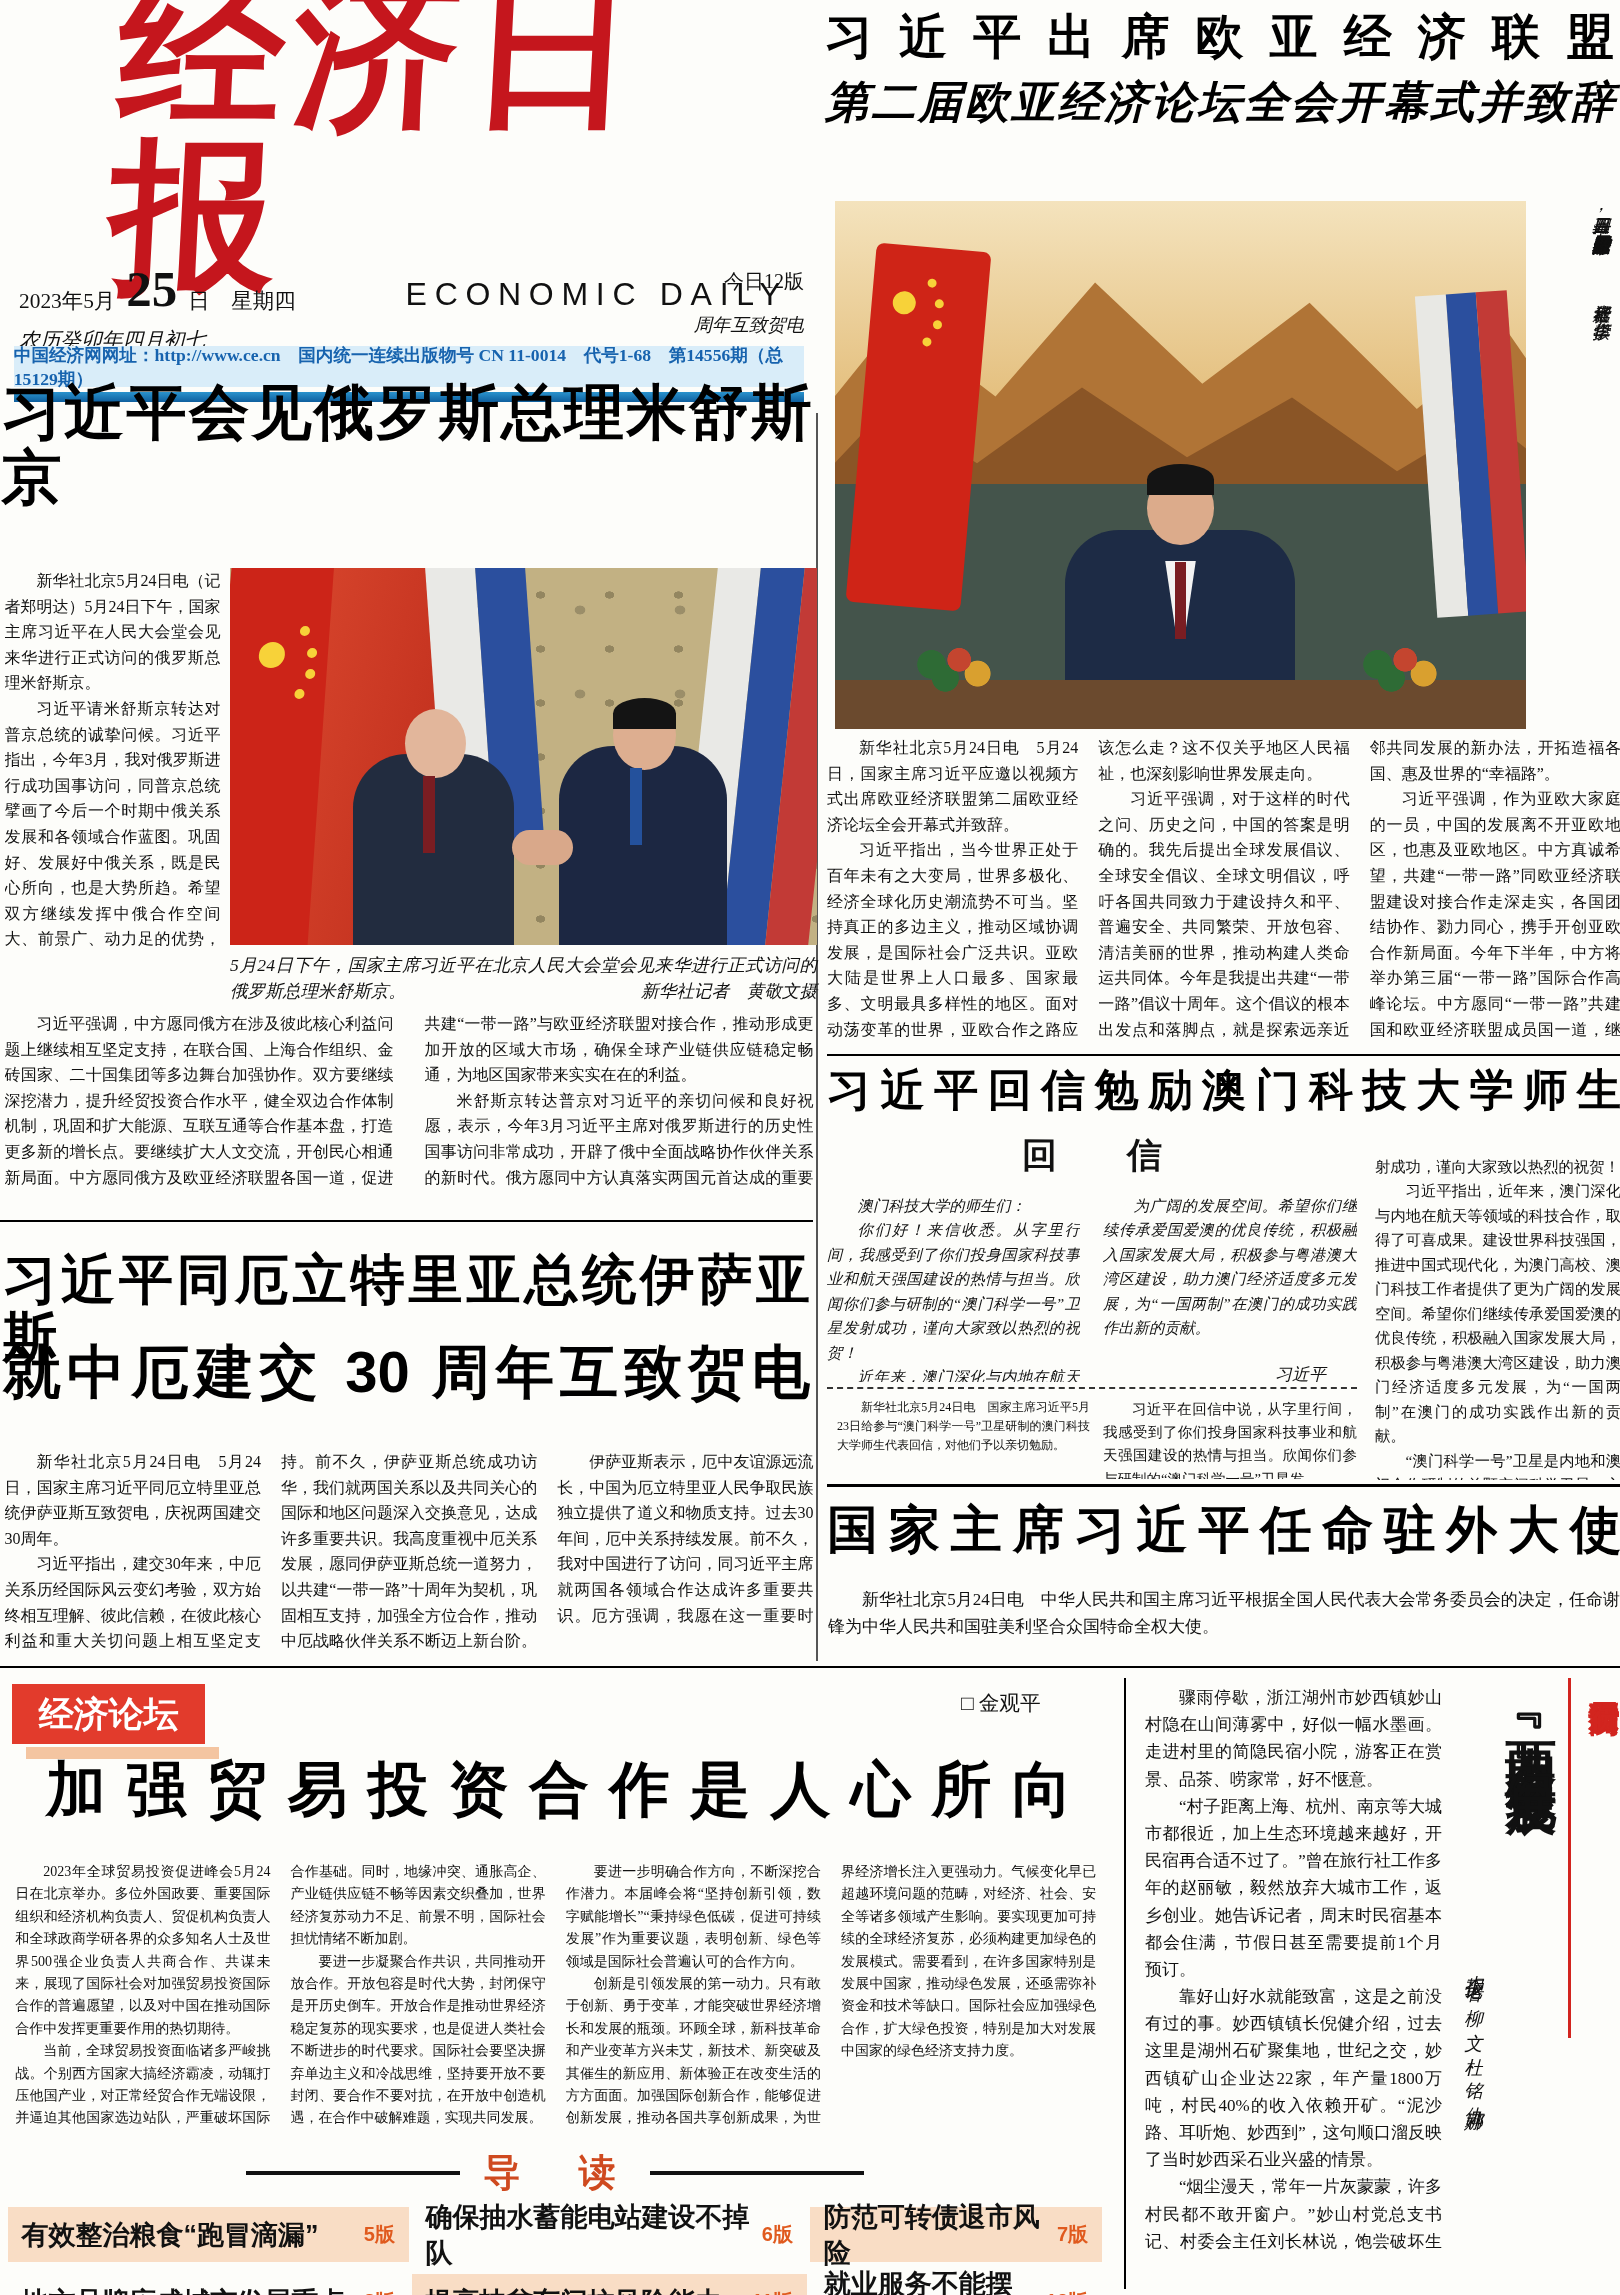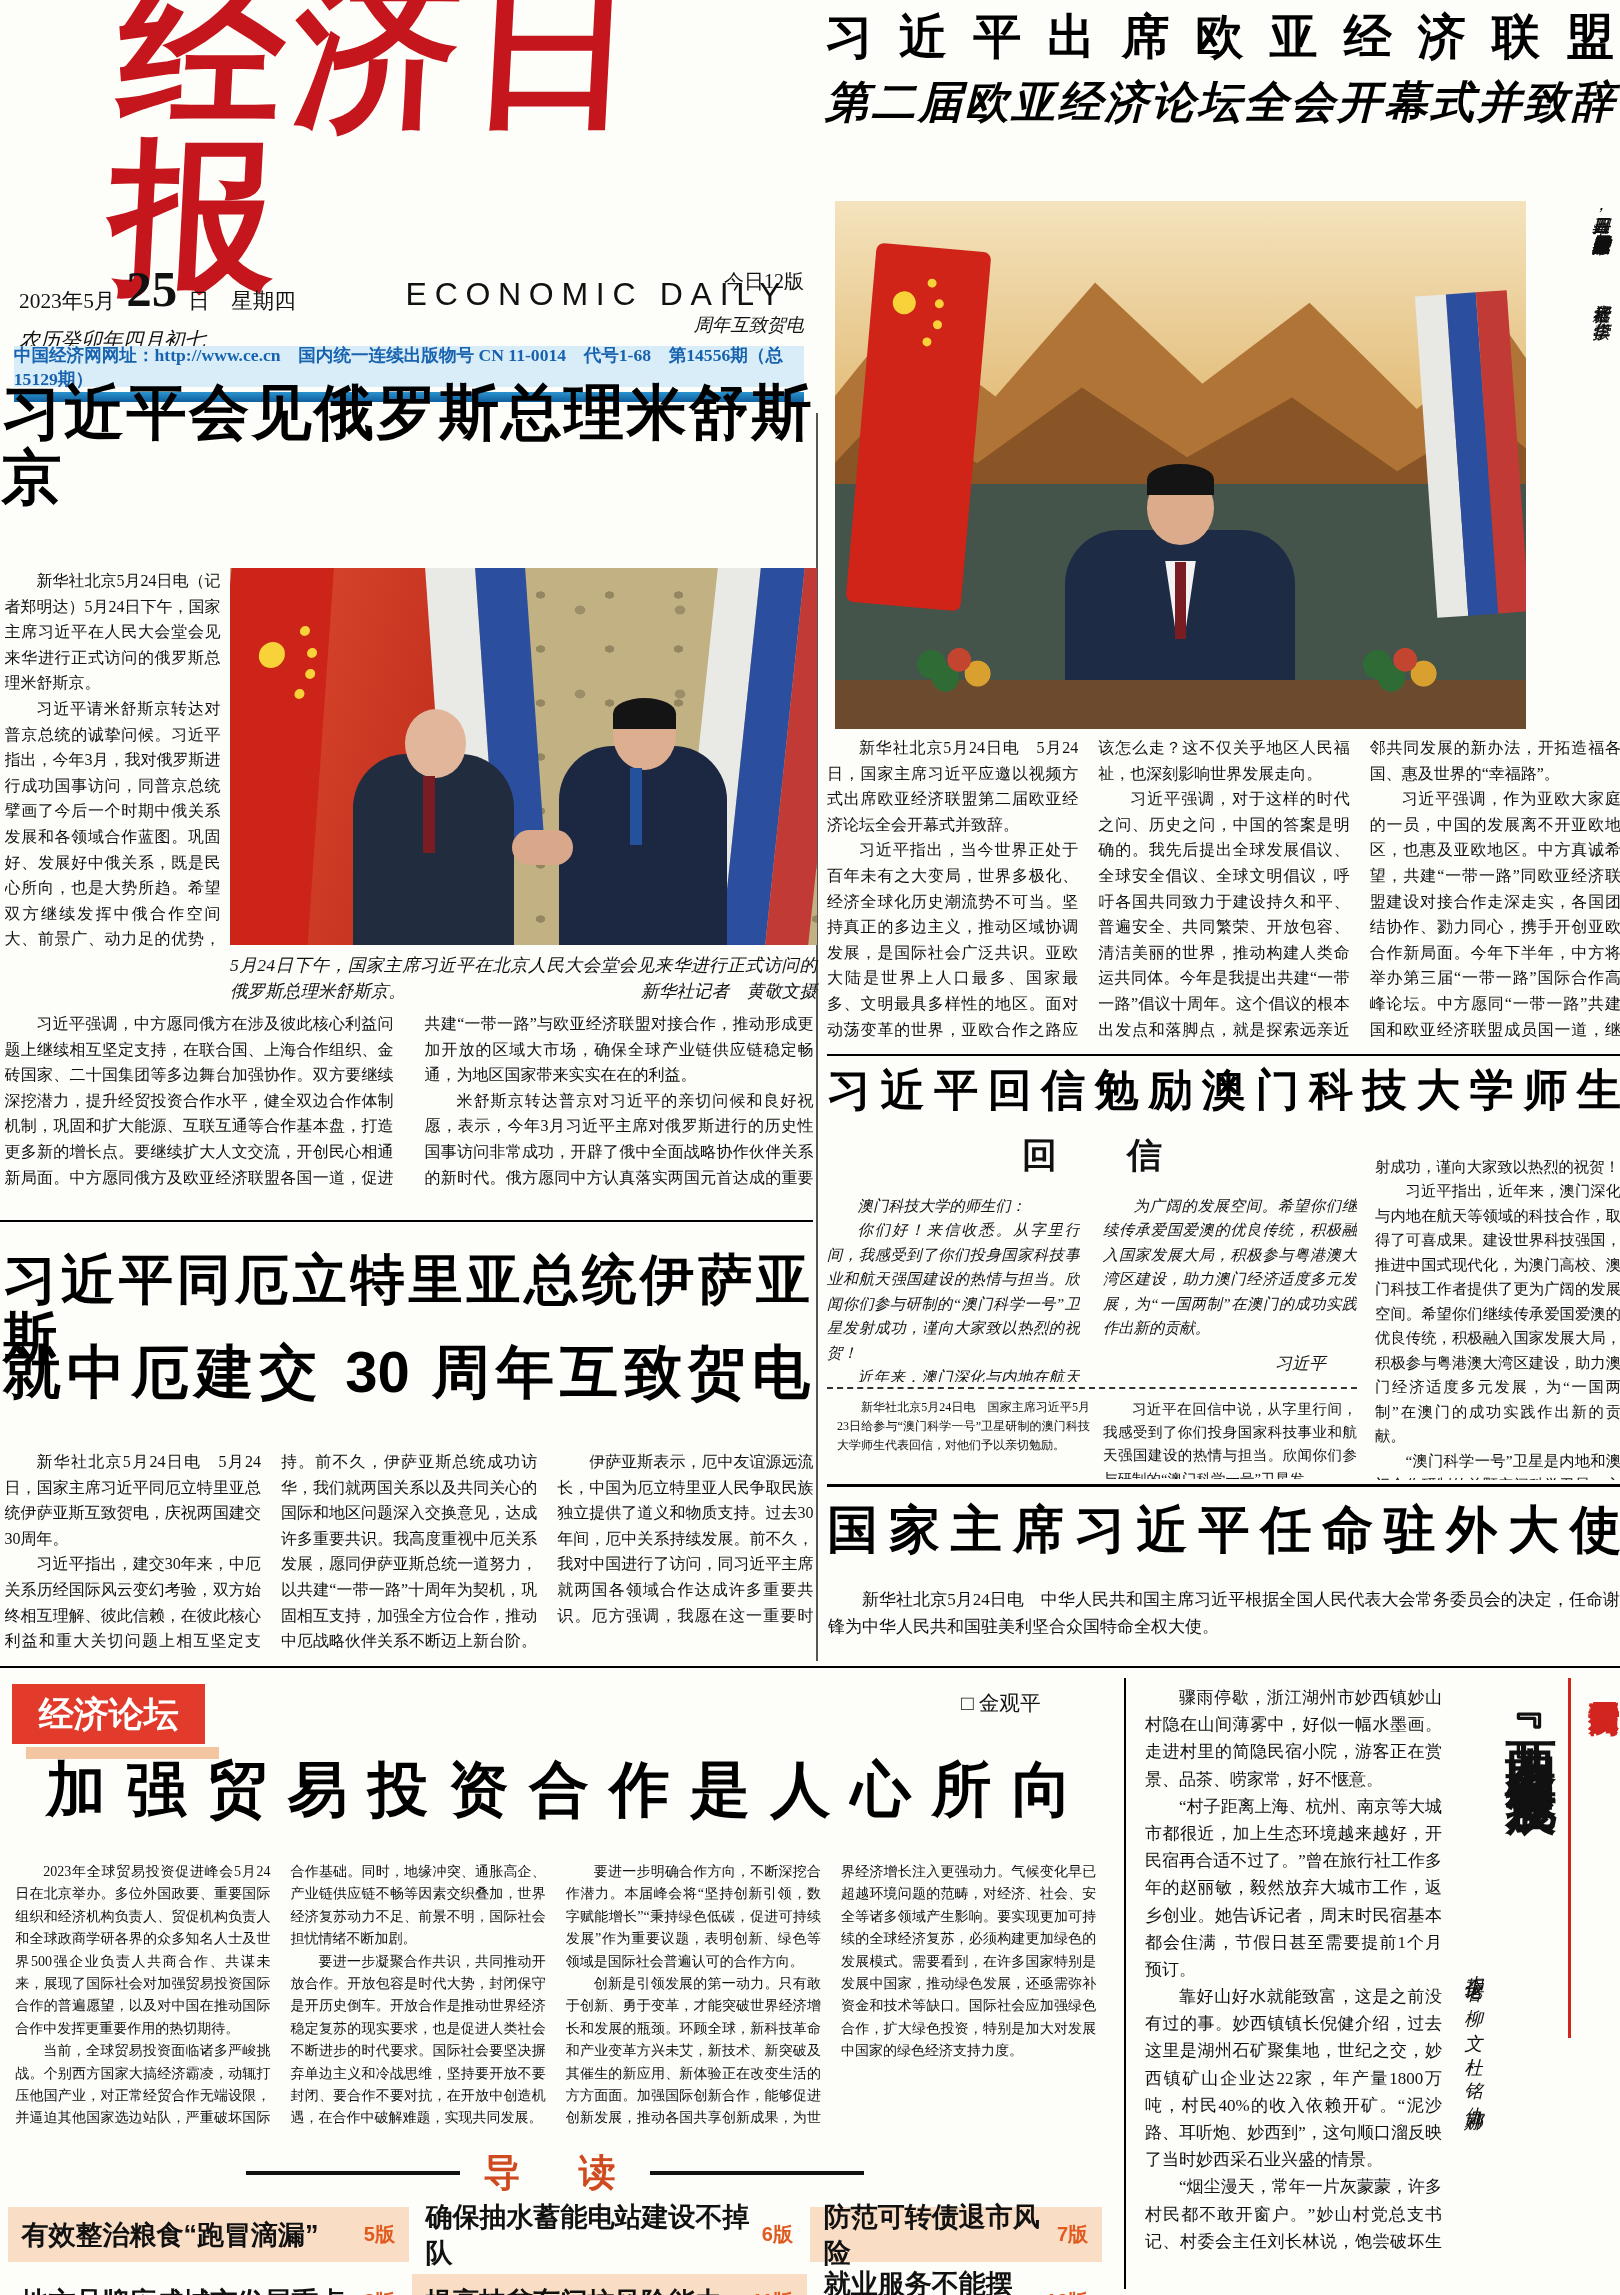--- a/index.html
+++ b/index.html
@@ -172,21 +172,21 @@
 
   <div class="abs bodytext kai" style="left:827px;top:1194px;width:253px;height:188px;font-size:15.3px;">
       <p>澳门科技大学的师生们：</p>
       <p>你们好！来信收悉。从字里行间，我感受到了你们投身国家科技事业和航天强国建设的热情与担当。欣闻你们参与研制的“澳门科学一号”卫星发射成功，谨向大家致以热烈的祝贺！</p>
       <p>近年来，澳门深化与内地在航天等领域的科技合作，取得了可喜成果。建设世界科技强国，推进中国式现代化，为澳门高校、澳门科技工作者提供了更</p>
     </div>
   <div class="abs" style="left:1103px;top:1194px;width:254px;height:188px;overflow:hidden;">
     <div class="bodytext kai" style="font-size:15.3px;">
         <p>为广阔的发展空间。希望你们继续传承爱国爱澳的优良传统，积极融入国家发展大局，积极参与粤港澳大湾区建设，助力澳门经济适度多元发展，为“一国两制”在澳门的成功实践作出新的贡献。</p>
       </div>
-    <div class="kai" style="text-align:right;font-size:17px;margin-top:11px;padding-right:31px;">习近平</div>
+    <div class="kai" style="text-align:right;font-size:17px;margin-top:22px;padding-right:31px;">习近平</div>
     <div class="kai" style="text-align:right;font-size:15.3px;margin-top:4.6px;padding-right:12.3px;">2023年5月23日</div>
 
   </div>
 
   <div class="abs" style="left:827px;top:1387px;width:530px;border-top:2.3px dashed #333;"></div>
 
   <div class="abs bodytext" style="left:837px;top:1398px;width:253px;height:81px;font-size:12px;">
       <p>新华社北京5月24日电　国家主席习近平5月23日给参与“澳门科学一号”卫星研制的澳门科技大学师生代表回信，对他们予以亲切勉励。</p>
     </div>
   <div class="abs bodytext" style="left:1103px;top:1398px;width:254px;height:81px;font-size:14.5px;">

